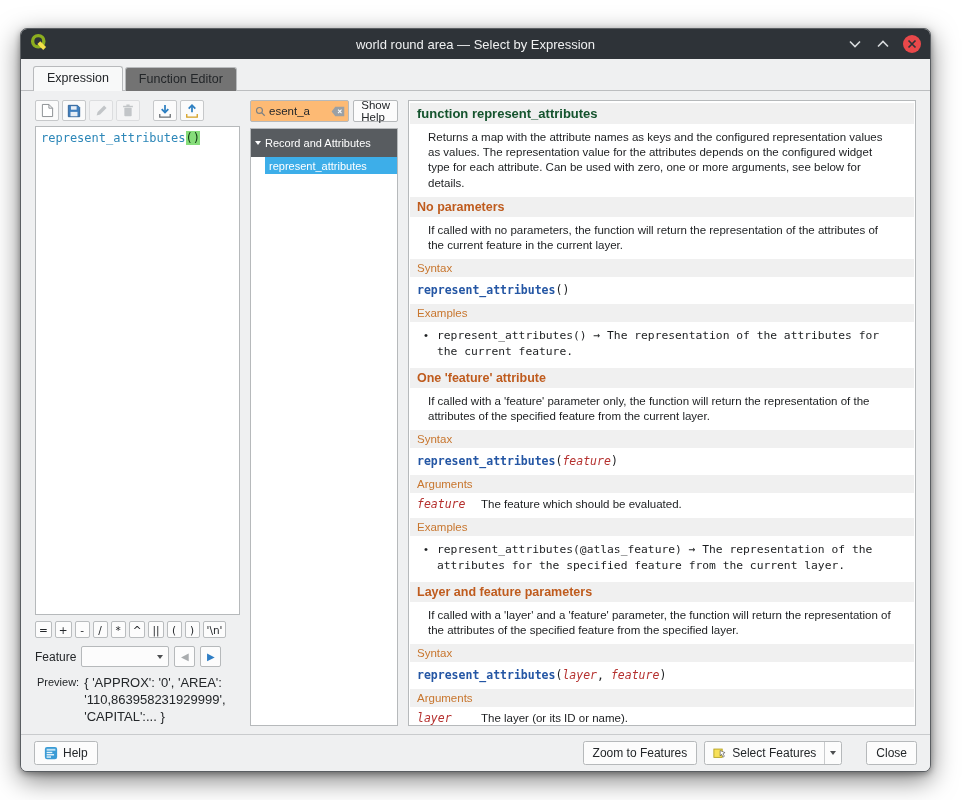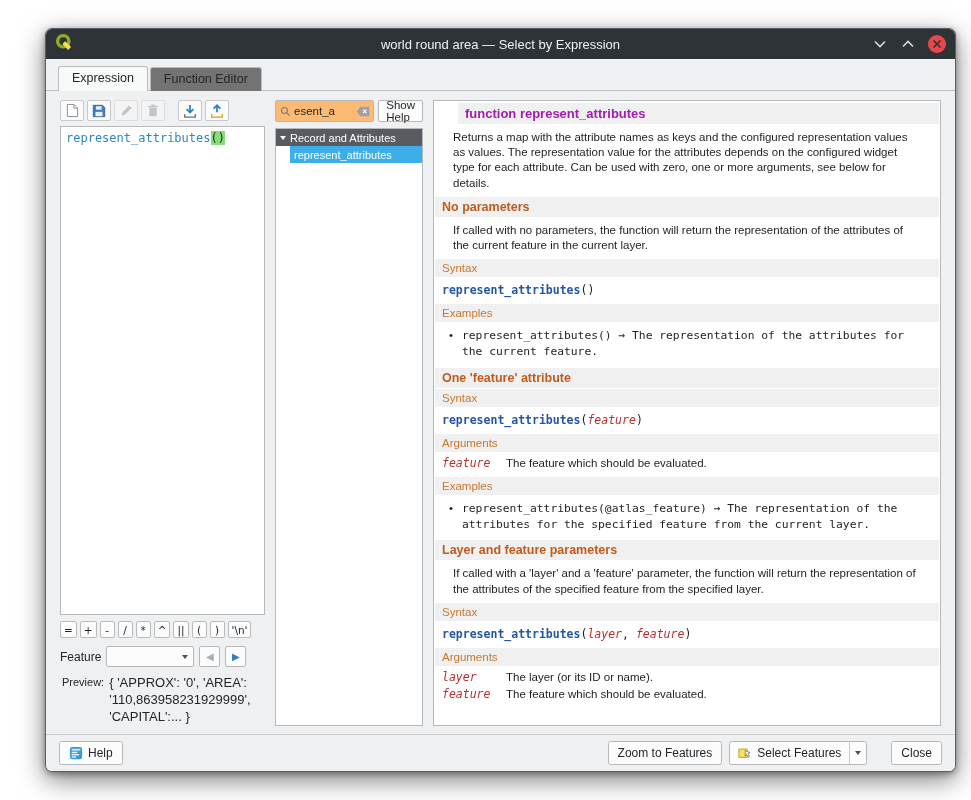--- a/index.html
+++ b/index.html
@@ -1,20 +1,20 @@
 <!DOCTYPE html>
 <html><head>
 <meta charset="utf-8">
 <style>
   * { box-sizing: border-box; margin: 0; padding: 0; }
   html,body { width: 971px; height: 800px; background: #ffffff;
     font-family: "Liberation Sans", "DejaVu Sans", sans-serif; }
   .page { position: relative; width: 971px; height: 800px; background:#ffffff; overflow:hidden; }
 
-  .window { position:absolute; left:45px; top:28px; width:911px; height:744px;
+  .window { position:absolute; left:20px; top:28px; width:911px; height:744px;
     background:#eff0f1; border-radius:7px; overflow:hidden;
     box-shadow:0 8px 26px rgba(0,0,0,.5), 0 2px 6px rgba(0,0,0,.35);
     display:flex; flex-direction:column; border:1px solid #5a5e62; }
 
   
   .titlebar { height:30px; background:#2e3338; display:flex; align-items:center;
     position:relative; flex:0 0 auto; padding:0 9px; }
   .titlebar .title { position:absolute; left:0; right:0; text-align:center;
     color:#eff0f1; font-size:13px; pointer-events:none; }
   .tb-controls { margin-left:auto; display:flex; align-items:center; gap:12px; z-index:2; }
@@ -78,33 +78,33 @@
   .search-row { display:flex; gap:4px; align-items:center; }
   .search-box { flex:1 1 auto; height:22px; border:1px solid #b6b9bb; border-radius:2px;
     background:#fdba74; display:flex; align-items:center; padding:0 3px 0 4px; min-width:0; }
   .search-box input { flex:1 1 auto; border:none; outline:none; min-width:0; width:100%;
     font-size:11.5px; color:#232629; font-family:"Liberation Sans","DejaVu Sans",sans-serif;
     background:transparent; }
   .show-help-btn { height:22px; padding:0 7px; border:1px solid #b6b9bb; border-radius:2px;
     background:#fcfcfc; font-size:11.5px; color:#232629; display:flex; align-items:center; }
   .tree { flex:1 1 auto; margin-top:6px; background:#ffffff; border:1px solid #b6b9bb; overflow:hidden; }
   .tree-group { display:flex; align-items:center; background:#585c60; color:#ffffff;
-    font-size:11px; height:17px; padding:0 4px; gap:4px; }
+    font-size:11px; height:28px; padding:0 4px; gap:4px; }
   .tree-group .tri { width:0; height:0; border-left:3.5px solid transparent;
     border-right:3.5px solid transparent; border-top:4.5px solid #ffffff; }
   .tree-item-row { display:flex; height:17px; }
   .tree-indent { width:14px; background:#ffffff; }
   .tree-item { flex:1; background:#3daee9; color:#ffffff; font-size:11px;
     display:flex; align-items:center; padding:0 4px; }
 
   
   .help-panel { flex:1 1 auto; background:#ffffff; border:1px solid #b6b9bb;
     overflow:hidden; padding:1px; font-size:11.5px; color:#1c1e20; }
   .hbar { background:#f0f0f0; margin:1px 0; padding:3px 7px; }
-  .h-title { color:#a21caf; font-weight:bold; font-size:13px;margin-left:23px; }
+  .h-title { color:#14532d; font-weight:bold; font-size:13px; }
   .h-section { color:#bf5b1d; font-weight:bold; font-size:12.5px; }
   .h-sub { color:#c8762e; font-size:11.5px; }
   .h-para { padding:5px 18px; line-height:1.32; }
   .h-code { padding:5px 7px 6px 7px; font-family:"DejaVu Sans Mono","Liberation Mono",monospace;
     font-size:11.5px; }
   .h-code .cfn { color:#2456a4; font-weight:bold; }
   .h-code .carg { color:#b5312f; font-style:italic; }
   .h-args { padding:2px 7px 4px 7px; }
   .h-arg-row { display:flex; align-items:flex-start; padding:1px 0; }
   .h-arg-name { width:64px; flex:0 0 auto; font-family:"DejaVu Sans Mono","Liberation Mono",monospace;
@@ -283,20 +283,21 @@
           <div class="h-para">Returns a map with the attribute names as keys and the configured representation values as values. The representation value for the attributes depends on the configured widget type for each attribute. Can be used with zero, one or more arguments, see below for details.</div>
 
           <div class="hbar h-section">No parameters</div>
           <div class="h-para">If called with no parameters, the function will return the representation of the attributes of the current feature in the current layer.</div>
           <div class="hbar h-sub">Syntax</div>
           <div class="h-code"><span class="cfn">represent_attributes</span><span>(</span><span>)</span></div>
           <div class="hbar h-sub">Examples</div>
           <div class="h-example">represent_attributes() → The representation of the attributes for the current feature.</div>
 
           <div class="hbar h-section">One 'feature' attribute</div>
+          <div class="h-para">If called with a 'feature' parameter only, the function will return the representation of the attributes of the specified feature from the current layer.</div>
           <div class="hbar h-sub">Syntax</div>
           <div class="h-code"><span class="cfn">represent_attributes</span><span>(</span><span class="carg">feature</span><span>)</span></div>
           <div class="hbar h-sub">Arguments</div>
           <div class="h-args">
             <div class="h-arg-row">
               <span class="h-arg-name">feature</span>
               <span class="h-arg-desc">The feature which should be evaluated.</span>
             </div>
           </div>
           <div class="hbar h-sub">Examples</div>

